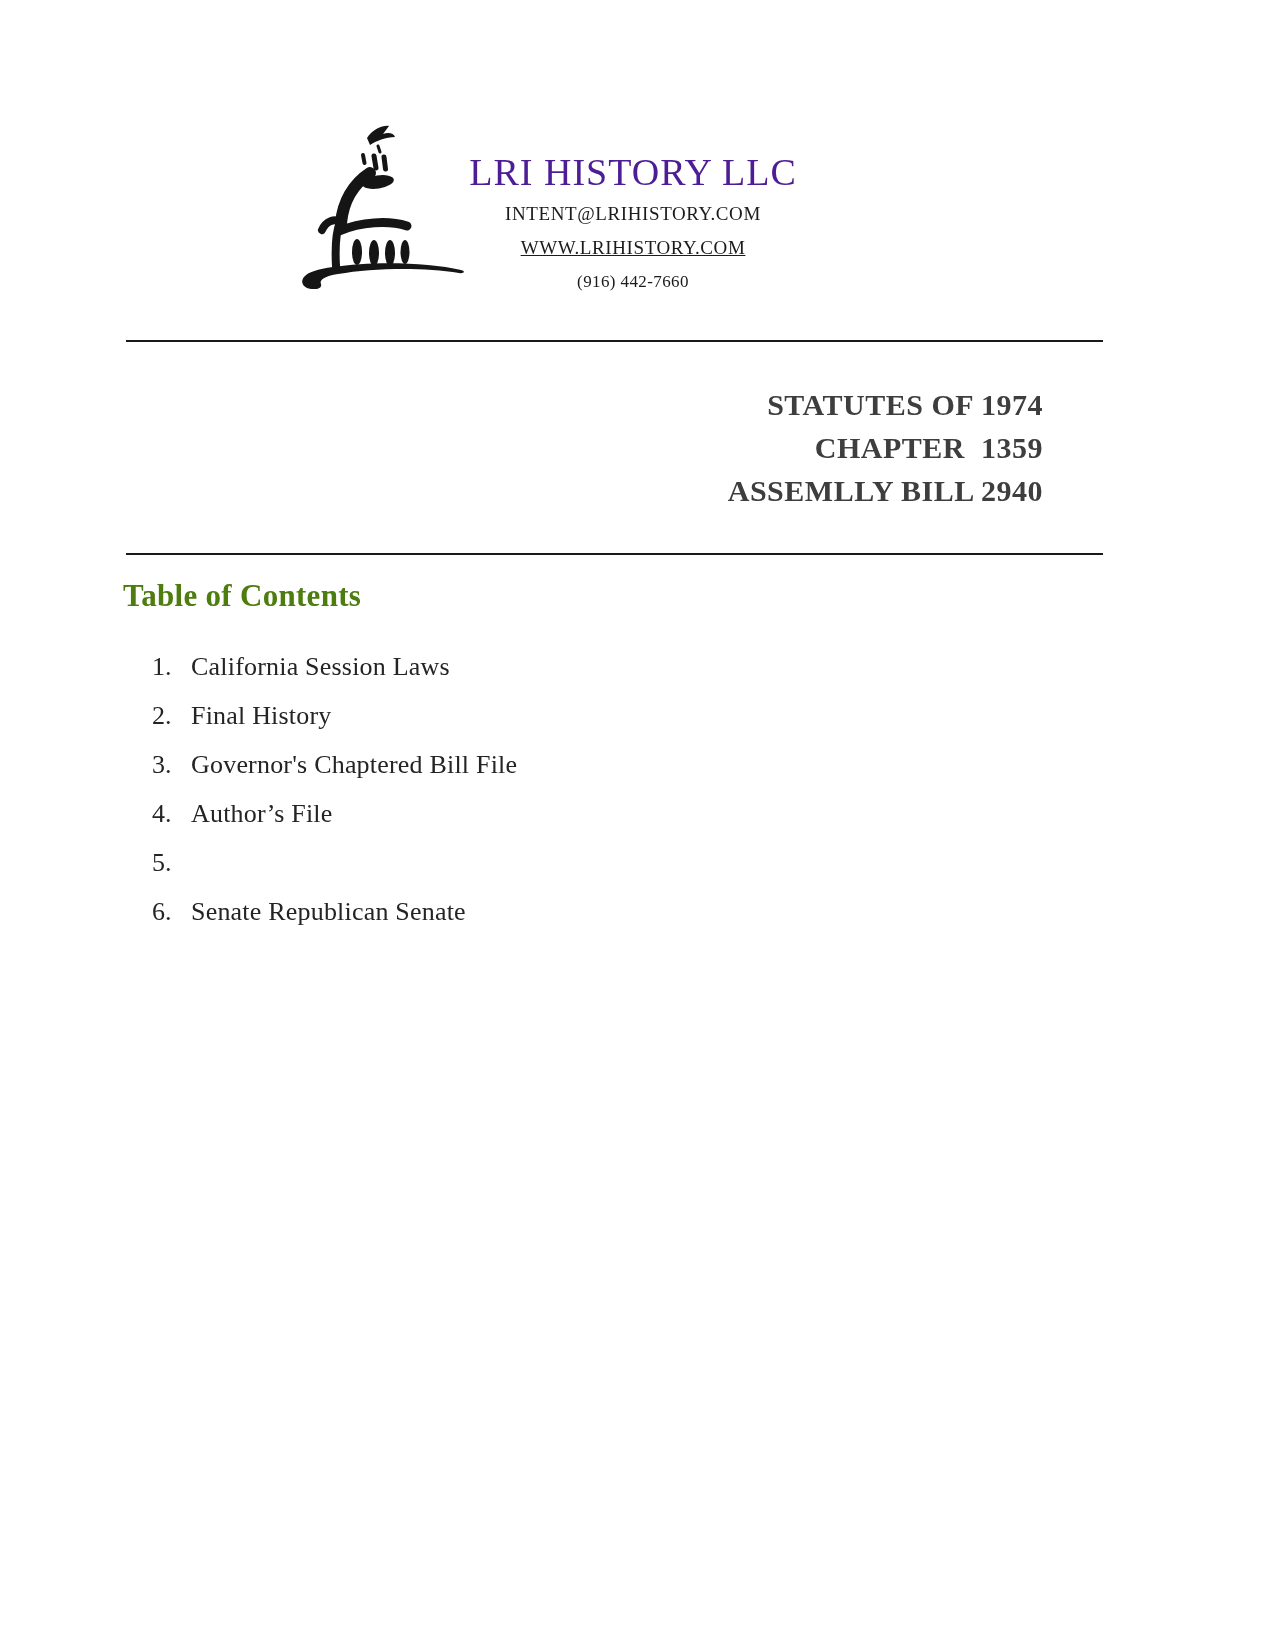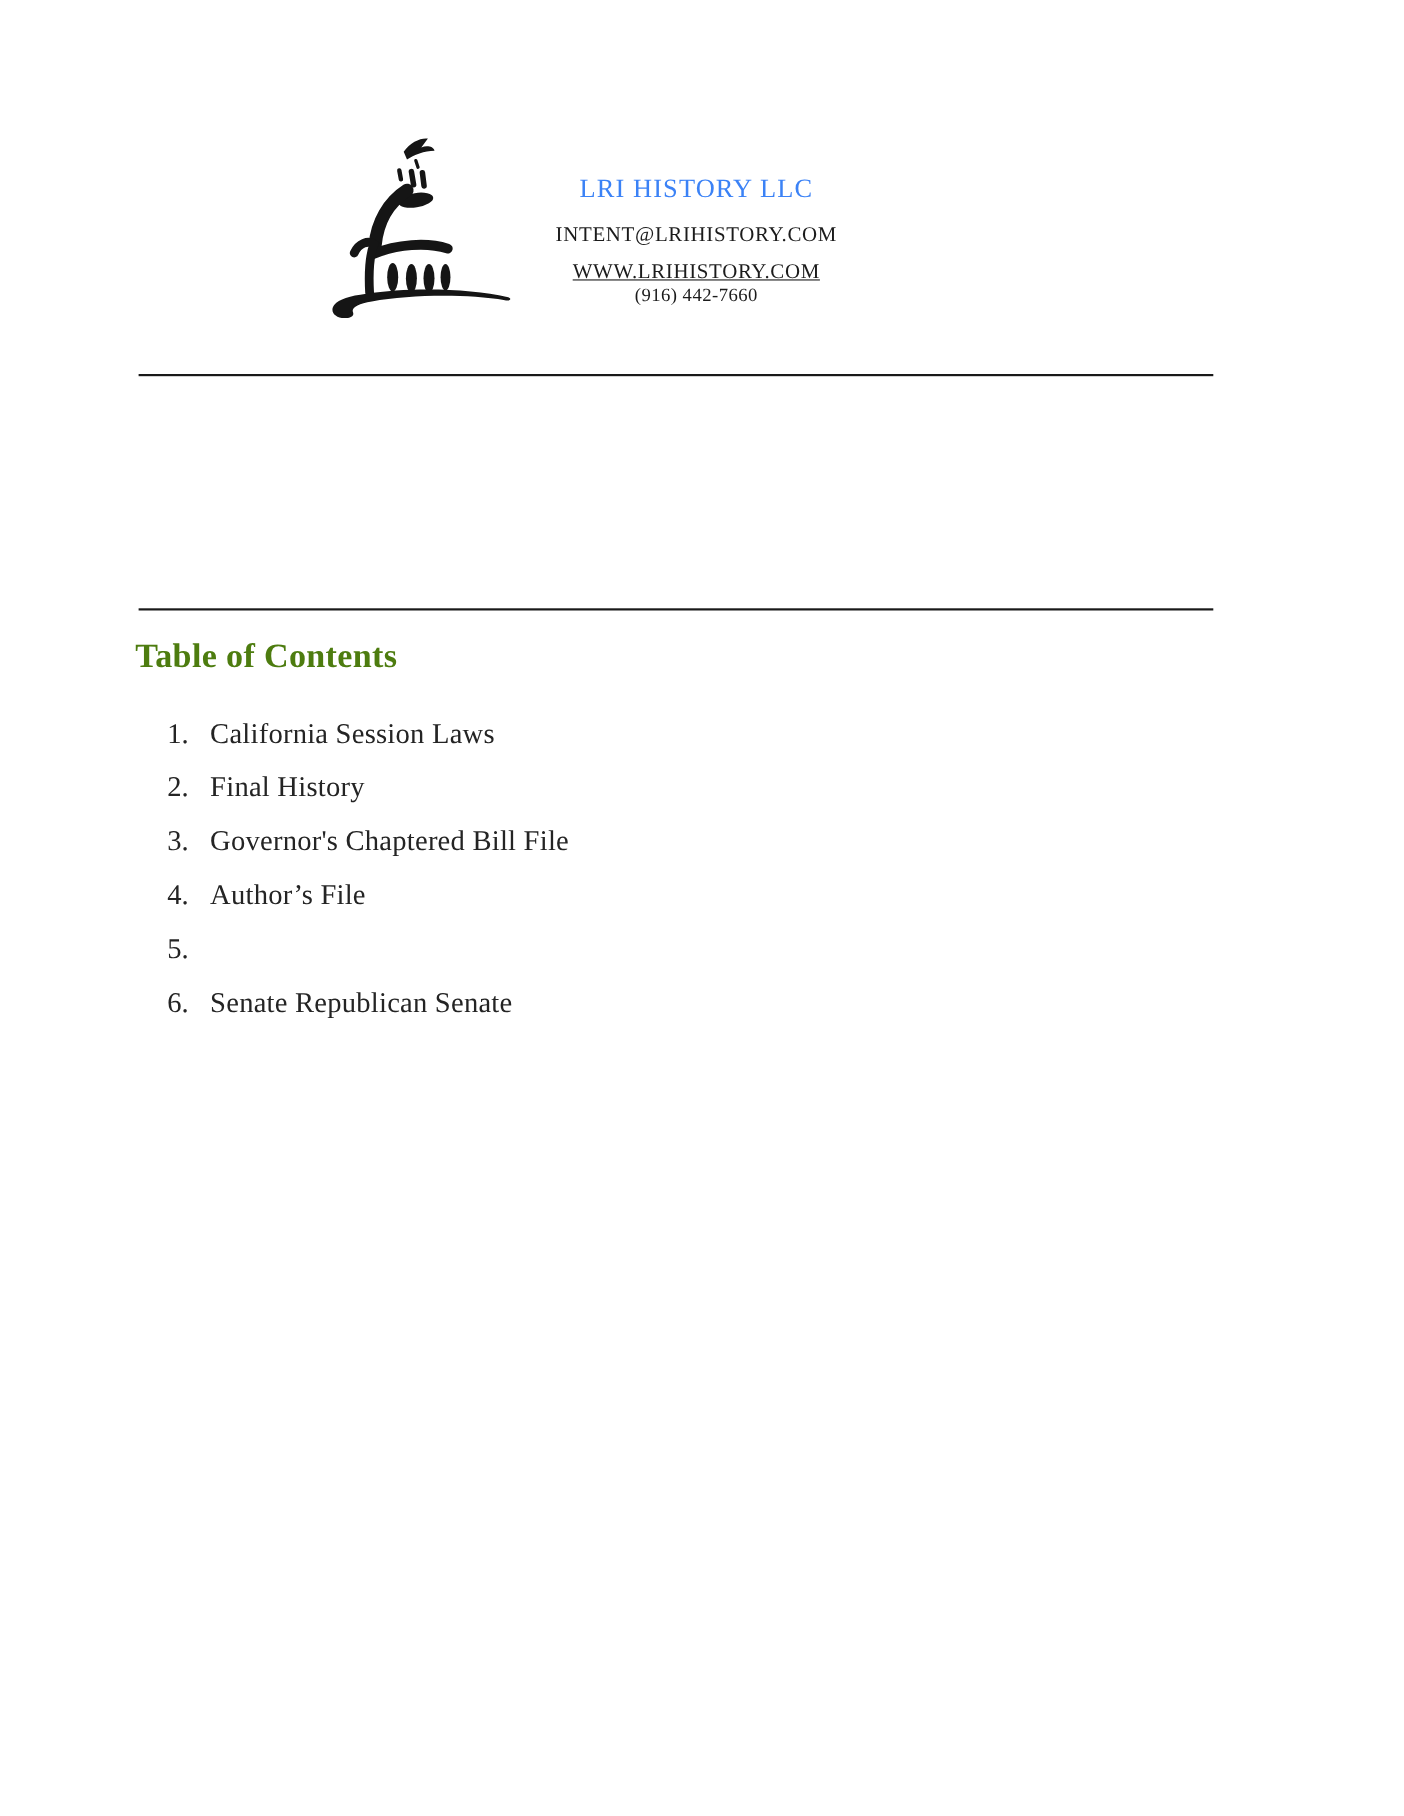--- a/index.html
+++ b/index.html
@@ -26,40 +26,41 @@
   }
   .org-block {
     position: absolute;
     left: 453px;
     top: 152px;
     width: 360px;
     text-align: center;
     color: #1b1b1b;
   }
   .org-name {
-    font-size: 24px;
+    font-size: 38px;
     letter-spacing: 1px;
     line-height: 40px;
-    color: #3b82f6;
+    color: #4c1d95;
   }
   .org-email {
     margin-top: 11px;
     font-size: 19px;
     letter-spacing: 0.6px;
     line-height: 22px;
     text-align: center;
   }
   .org-web {
     margin-top: 12px;
     font-size: 19px;
     letter-spacing: 0.6px;
     line-height: 22px;
     text-decoration: underline;
   }
   .org-phone {
+    margin-top: 13px;
     font-size: 17px;
     letter-spacing: 0.4px;
     line-height: 20px;
   }
 
   
   .rule {
     position: absolute;
     left: 126px;
     width: 977px;
@@ -156,20 +157,25 @@
 
   <div class="org-block">
     <div class="org-name">LRI HISTORY LLC</div>
     <div class="org-email">INTENT@LRIHISTORY.COM</div>
     <div class="org-web">WWW.LRIHISTORY.COM</div>
     <div class="org-phone">(916) 442-7660</div>
   </div>
 
   <div class="rule rule-top"></div>
 
+  <div class="statute-block">
+    <div class="statute-line">STATUTES OF 1974</div>
+    <div class="statute-line">CHAPTER  1359</div>
+    <div class="statute-line">ASSEMLLY BILL 2940</div>
+  </div>
 
   <div class="rule rule-bottom"></div>
 
   <h1 class="toc-heading">Table of Contents</h1>
 
   <ol class="toc-list">
     <li class="toc-item">
       <span class="toc-num">1.</span>
       <span class="toc-label">California Session Laws</span>
     </li>

